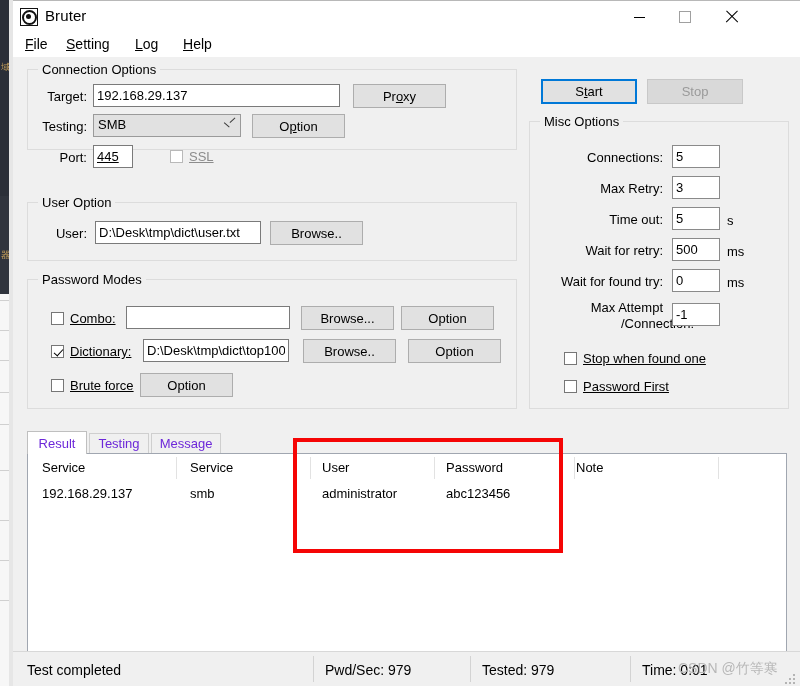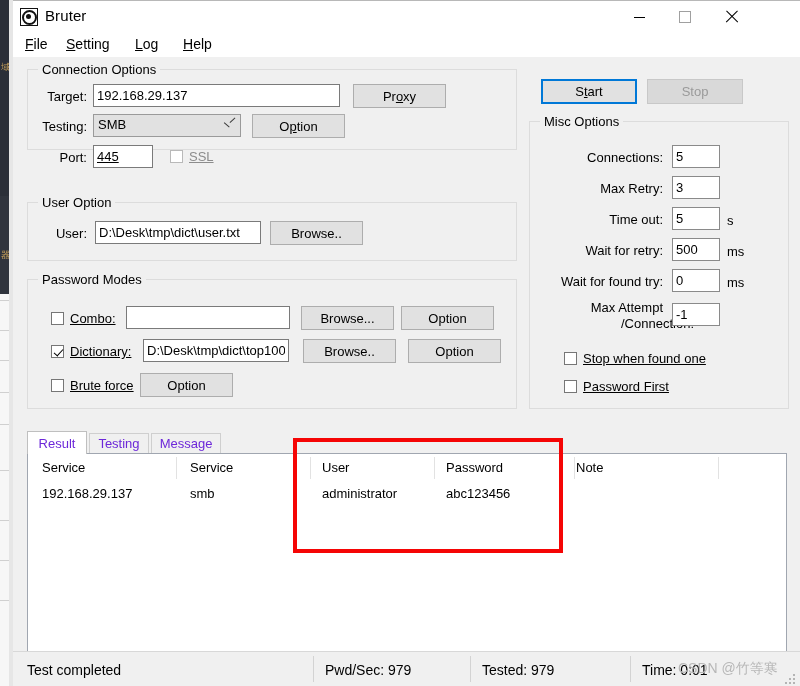--- a/index.html
+++ b/index.html
@@ -461,21 +461,21 @@
       <div class="btn" style="left:340px; top:27px; width:93px; height:24px;">Pr<u>o</u>xy</div>
 
       <div class="lbl lbl-r" style="left:12px; top:62px; width:62px;">Testing:</div>
       <div class="combo" style="left:80px; top:57px; width:148px; height:23px;">
         <span class="cval">SMB</span>
         <span class="chev"></span>
       </div>
       <div class="btn" style="left:239px; top:57px; width:93px; height:24px;">O<u>p</u>tion</div>
 
       <div class="lbl lbl-r" style="left:12px; top:93px; width:62px;">Port:</div>
-      <input class="tb" type="text" style="left: 80px; top: 88px; width: 60px; height: 23px; text-decoration: underline;" value="445">
+      <input class="tb" type="text" style="left: 80px; top: 88px; width: 40px; height: 23px; text-decoration: underline;" value="445">
       <div class="cbx dim" style="left:157px; top:92px;">
         <span class="box"></span>
         <span>SSL</span>
       </div>
 
       <div class="group" style="left:14px; top:145px; width:488px; height:57px;">
         <div class="legend">User Option</div>
       </div>
       <div class="lbl lbl-r" style="left:12px; top:169px; width:62px;">User:</div>
       <input class="tb" type="text" style="left: 82px; top: 164px; width: 166px; height: 23px;" value="D:\Desk\tmp\dict\user.txt">

